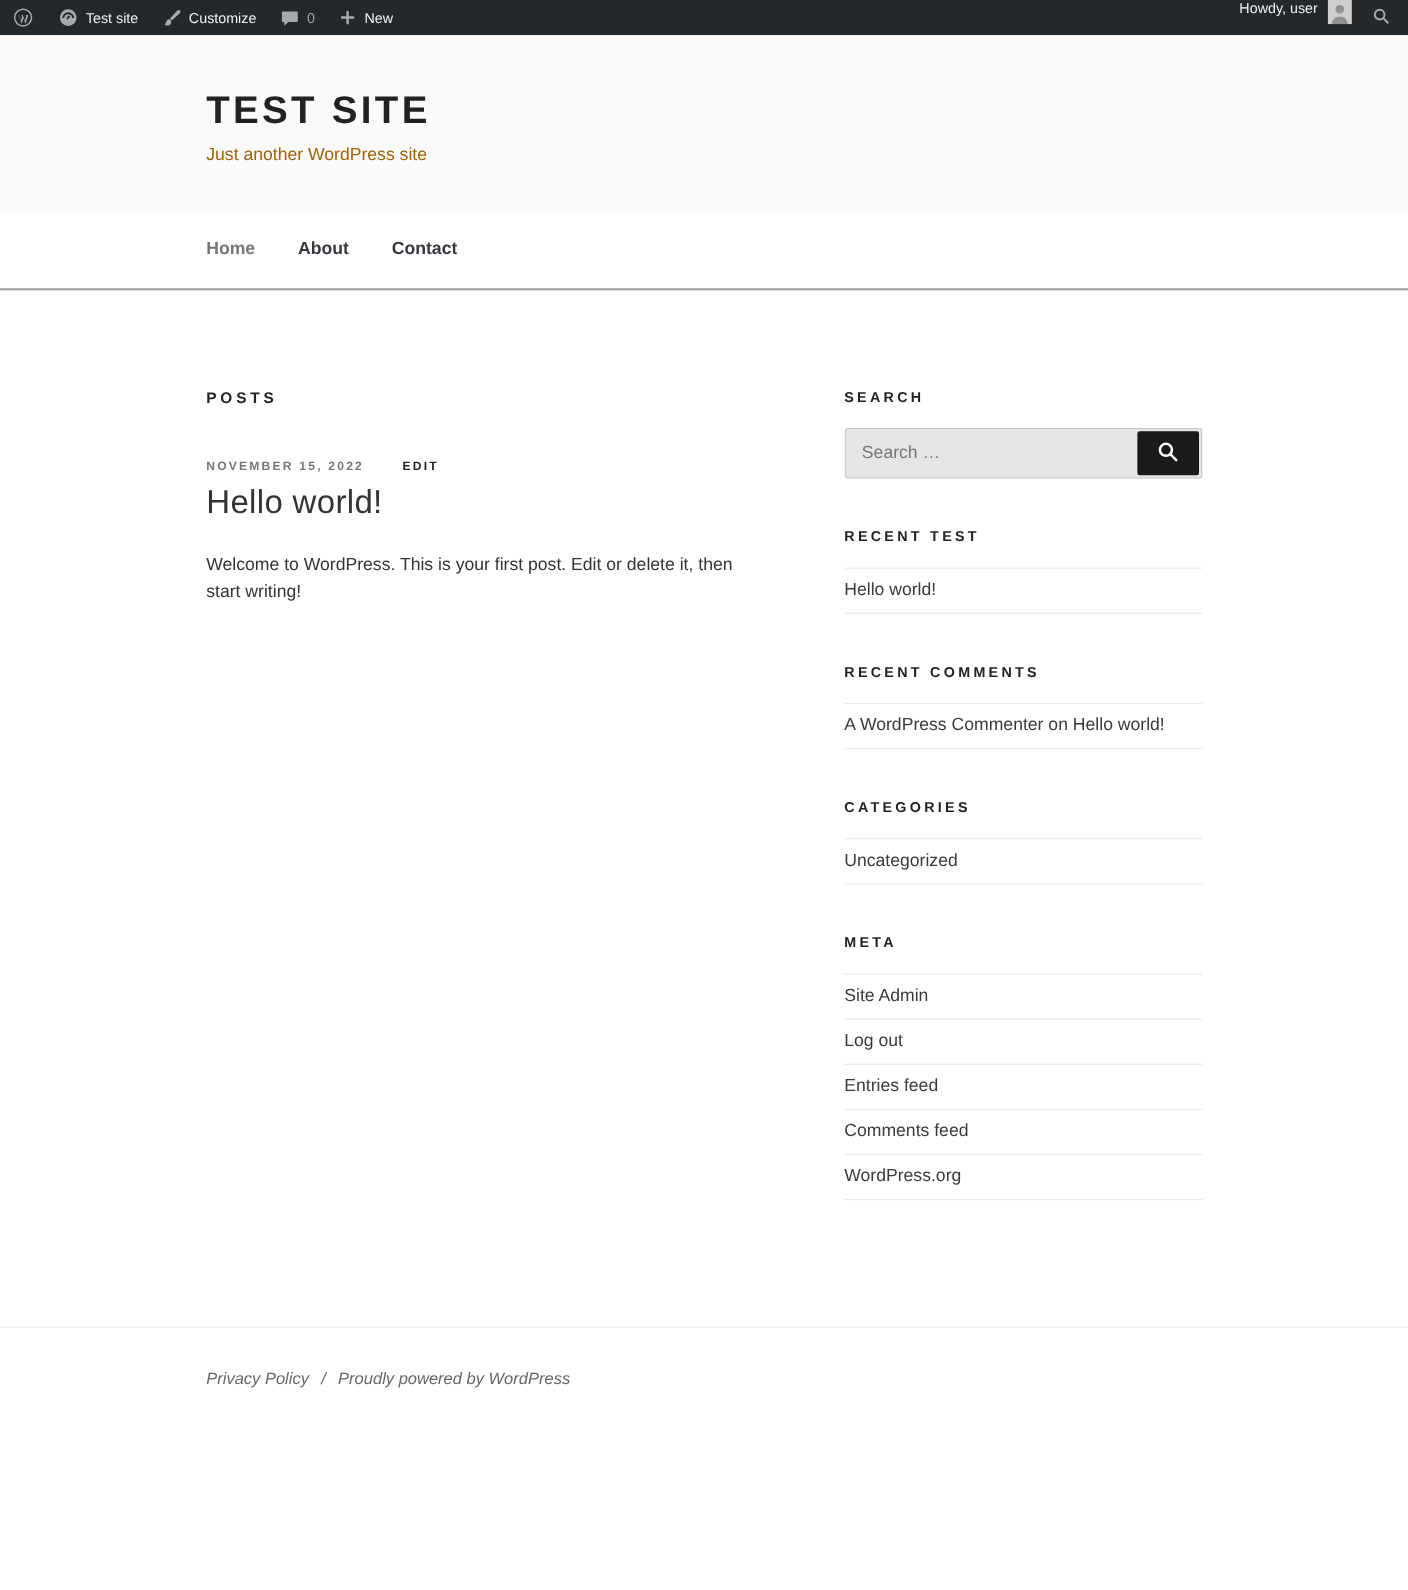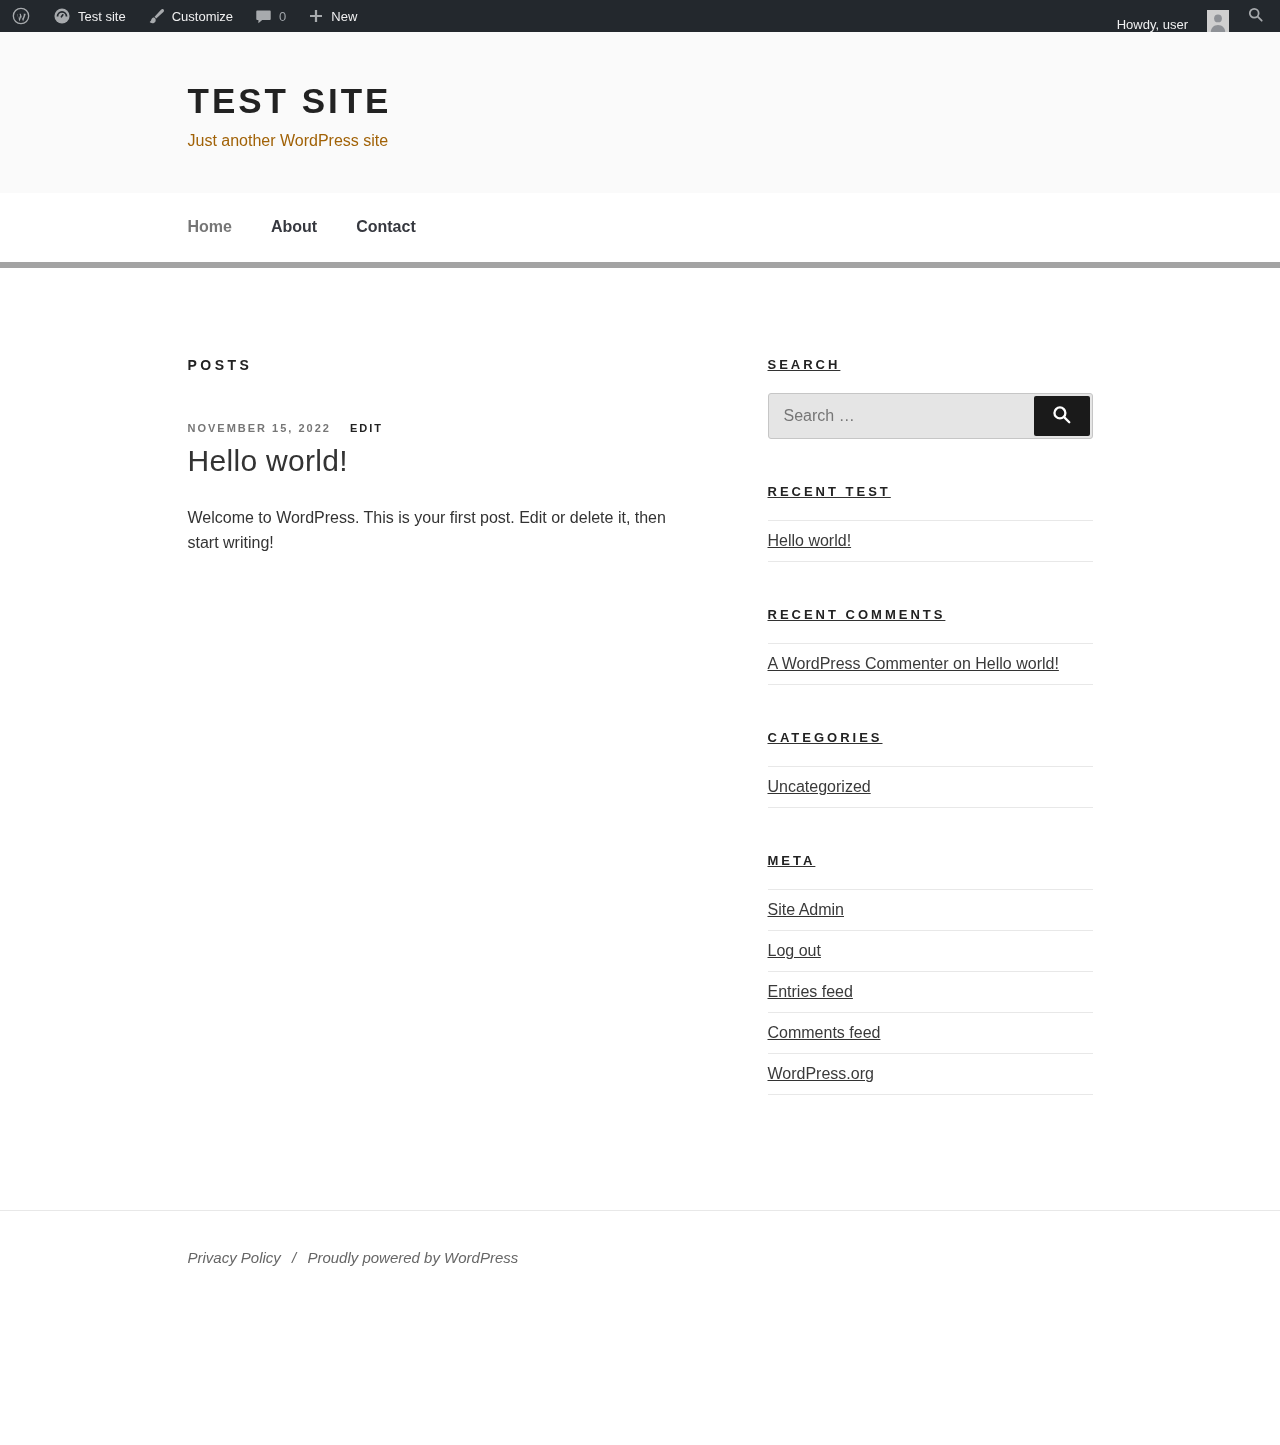--- a/index.html
+++ b/index.html
@@ -23,64 +23,64 @@
   }
   .ab-left { display: flex; align-items: center; height: 100%; }
   .ab-item {
     display: flex; align-items: center; gap: 7px;
     padding: 0 11px; height: 100%; cursor: pointer; color: #f0f0f1;
   }
   .ab-item svg { display: block; }
   .ab-icon { color: #a7aaad; }
   .ab-count { color: #a0a5aa; }
   .ab-right { margin-left: auto; display: flex; align-items: center; height: 100%; }
-  .ab-howdy { display: flex; align-items: flex-end; gap: 19px; padding: 0 10px; height: 100%; cursor: pointer; }
+  .ab-howdy { display: flex; align-items: flex-start; gap: 9px; padding: 0 10px; height: 100%; cursor: pointer; }
   .ab-search { padding: 0 8px; height: 100%; display: flex; align-items: center; cursor: pointer; }
   .ab-avatar { width: 22px; height: 22px; display: block; }
 
   
   .site-header { background: #fafafa; padding: 49px 0 43px; }
   .container { width: 905px; margin: 0 auto; }
   .site-title {
     font-size: 35px; font-weight: 700; letter-spacing: 3px;
     color: #222; margin: 0; cursor: pointer;
   }
   .site-tagline { font-size: 16px; color: #a16207; margin: 11px 0 0; }
 
   
-  .main-nav { background: #fff; border-bottom: 6px solid #a3a3a3; }
+  .main-nav { background: #fff; border-bottom: 2px solid #a3a3a3; }
   .main-nav ul {
     list-style: none; display: flex; margin: 0; padding: 25px 0 26px;
   }
   .main-nav li {
     font-size: 16px; font-weight: 700; color: #36383f;
     margin-right: 39px; cursor: pointer;
   }
   .main-nav li.current { color: #767676; }
 
   
   .site-content { padding: 89px 0 70px; }
   .content-flex { display: flex; }
   .posts-col { width: 500px; margin-right: 80px; }
   .posts-title {
     font-size: 14px; font-weight: 700; letter-spacing: 3.5px;
     color: #222; margin: 0 0 49px;
   }
   .post-meta { font-size: 11px; font-weight: 700; letter-spacing: 2px; }
   .post-date { color: #767676; cursor: pointer; }
-  .post-edit { color: #222; margin-left: 14px; cursor: pointer; text-align: center; }
+  .post-edit { color: #222; margin-left: 30px; cursor: pointer; text-align: center; }
   .post-title {
     font-size: 30px; font-weight: 400; color: #333;
     margin: 10px 0 0; letter-spacing: 0.3px; cursor: pointer;
   }
   .post-body { font-size: 16px; line-height: 1.55; margin: 28px 0 0; color: #333; }
 
   
   .sidebar { width: 325px; font-size: 16px; }
-  .widget { margin-bottom: 45px; text-decoration: underline; }
+  .widget { margin-bottom: 45px; }
   .widget-title {
     font-size: 13px; font-weight: 700; letter-spacing: 3px;
     color: #222; margin: 0 0 21px;
   }
   .search-form { position: relative; }
   .search-input {
     width: 100%; height: 46px;
     border: 1px solid #c6c6c6; border-radius: 3px;
     padding: 0 70px 0 15px; font-size: 16px; color: #333;
     font-family: "Liberation Sans", sans-serif; background: #e5e5e5;

